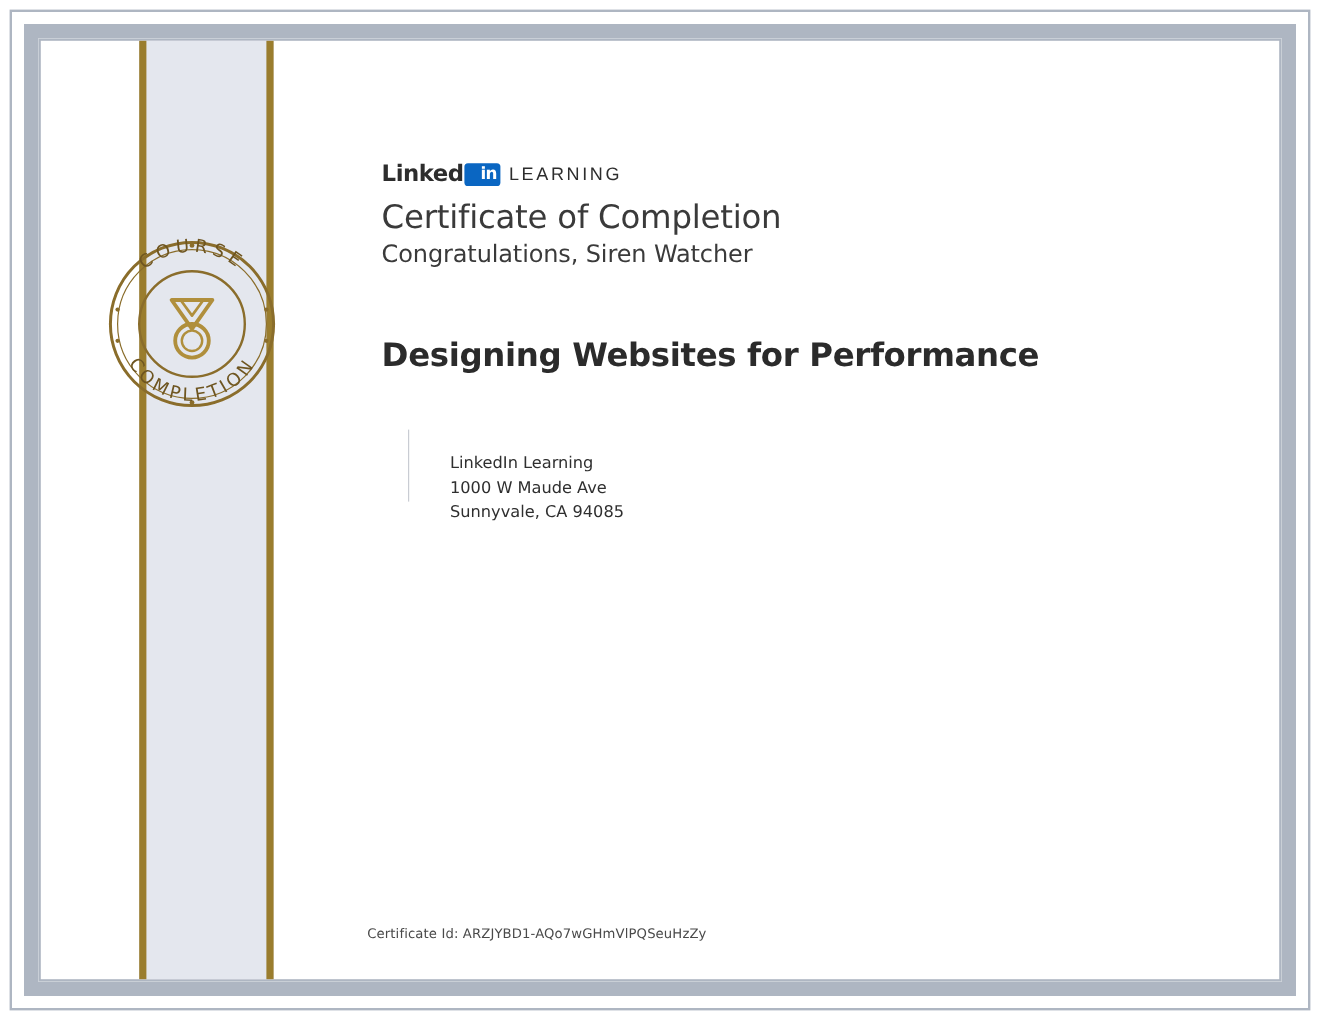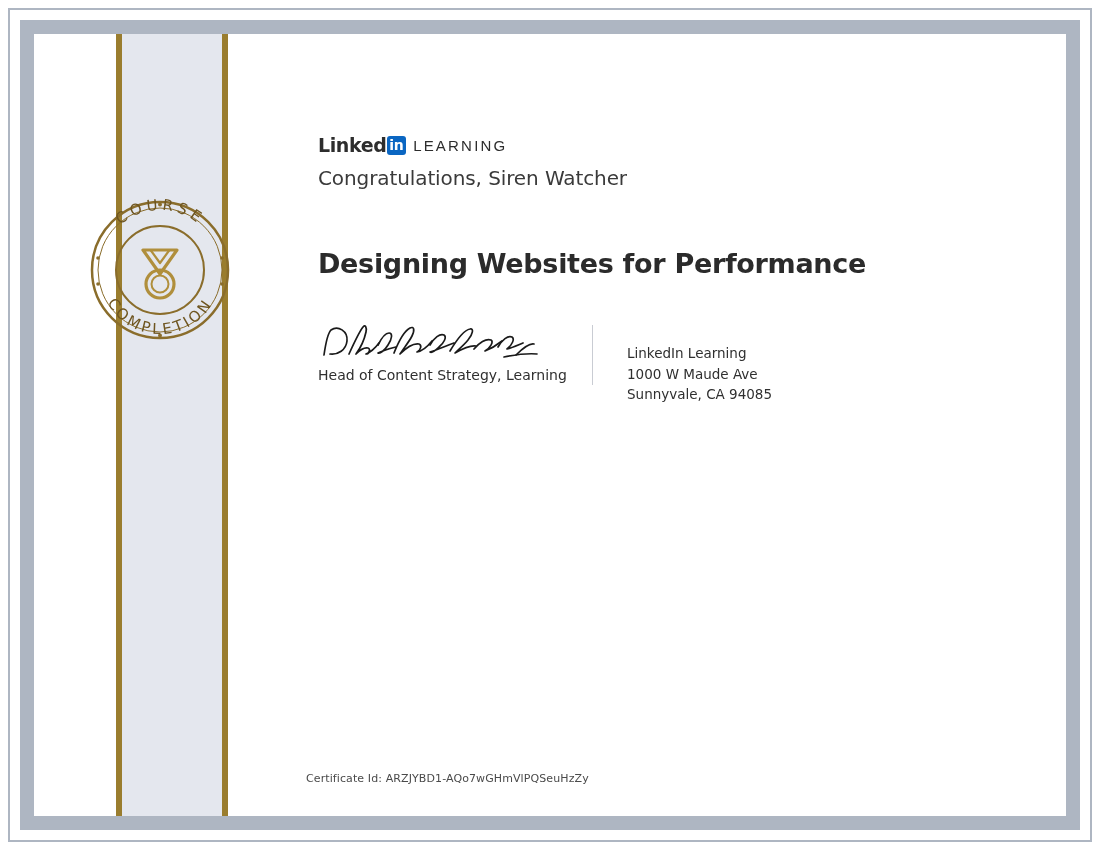--- a/index.html
+++ b/index.html
@@ -100,21 +100,21 @@
   }
   .ll-in {
     display: inline-block;
     background: #0a66c2;
     color: #ffffff;
     font-family: "DejaVu Sans", sans-serif;
     font-weight: bold;
     font-size: 14px;
     line-height: 19px;
     height: 19px;
-    padding: 0 3px 0 2px;
+    padding: 0 3px 0 13px;
     border-radius: 3px;
     margin: 0 7px 0 1px;
     letter-spacing: -0.5px;
   }
   .ll-learning {
     font-family: "Liberation Sans", sans-serif;
     font-size: 15px;
     letter-spacing: 2.2px;
     color: #2d2d2d;
     text-align: center;
@@ -258,45 +258,27 @@
       </div>
 
       <div class="content">
 
         <div class="ll-logo">
           <span class="ll-word">Linked</span>
             <span class="ll-in">in</span>
             <span class="ll-learning">LEARNING</span>
         </div>
 
+        <h1 class="cert-title">Certificate of Completion</h1>
         <p class="congrats">Congratulations, Siren Watcher</p>
 
         <h2 class="course-title">Designing Websites for Performance</h2>
 
 
         <div class="sig-block">
-          <div class="sig-left">
-            <div class="sig-mark">
-              <svg width="230" height="44" viewBox="0 0 230 44" xmlns="http://www.w3.org/2000/svg">
-                <g fill="none" stroke="#1a1a1a" stroke-width="1.7" stroke-linecap="round" stroke-linejoin="round">
-                  <path d="M6 34 C 8 20, 10 12, 13 9 C 20 4, 30 10, 29 20 C 28 29, 20 34, 12 33"></path>
-                  <path d="M31 33 C 36 22, 41 11, 45 6 C 47 3, 49 6, 48 11 C 46 20, 41 29, 38 33 C 41 30, 46 26, 50 27 C 53 28, 51 33, 48 33 C 53 31, 58 26, 61 22"></path>
-                  <path d="M60 24 C 63 18, 67 12, 71 12 C 75 12, 74 18, 70 24 C 67 29, 62 33, 60 32 C 65 30, 72 27, 78 26"></path>
-                  <path d="M76 32 C 80 22, 86 10, 92 7 C 96 5, 97 9, 94 15 C 91 21, 85 28, 82 33 C 88 27, 95 22, 101 23 C 104 24, 103 29, 99 31 C 104 30, 110 25, 114 20"></path>
-                  <path d="M112 24 C 116 17, 122 12, 126 14 C 129 16, 126 22, 121 26 C 117 30, 113 32, 112 31 C 118 29, 128 25, 136 22"></path>
-                  <path d="M132 30 C 138 20, 146 9, 152 8 C 156 7, 155 13, 150 19 C 146 24, 140 29, 137 32 C 144 28, 152 24, 158 25"></path>
-                  <path d="M156 28 C 161 22, 168 17, 173 19 C 176 21, 172 27, 167 30 C 172 28, 179 24, 184 20"></path>
-                  <path d="M180 26 C 184 19, 190 14, 194 16 C 197 18, 194 24, 189 28 C 194 27, 200 24, 205 22"></path>
-                  <path d="M198 34 C 204 28, 211 22, 216 23"></path>
-                  <path d="M186 36 C 196 34, 208 32, 219 33"></path>
-                </g>
-              </svg>
-            </div>
-            <div class="sig-role">Head of Content Strategy, Learning</div>
-          </div>
 
           <div class="sig-divider"></div>
 
           <div class="sig-right">
             <div>LinkedIn Learning</div>
             <div>1000 W Maude Ave</div>
             <div>Sunnyvale, CA 94085</div>
           </div>
         </div>
 

